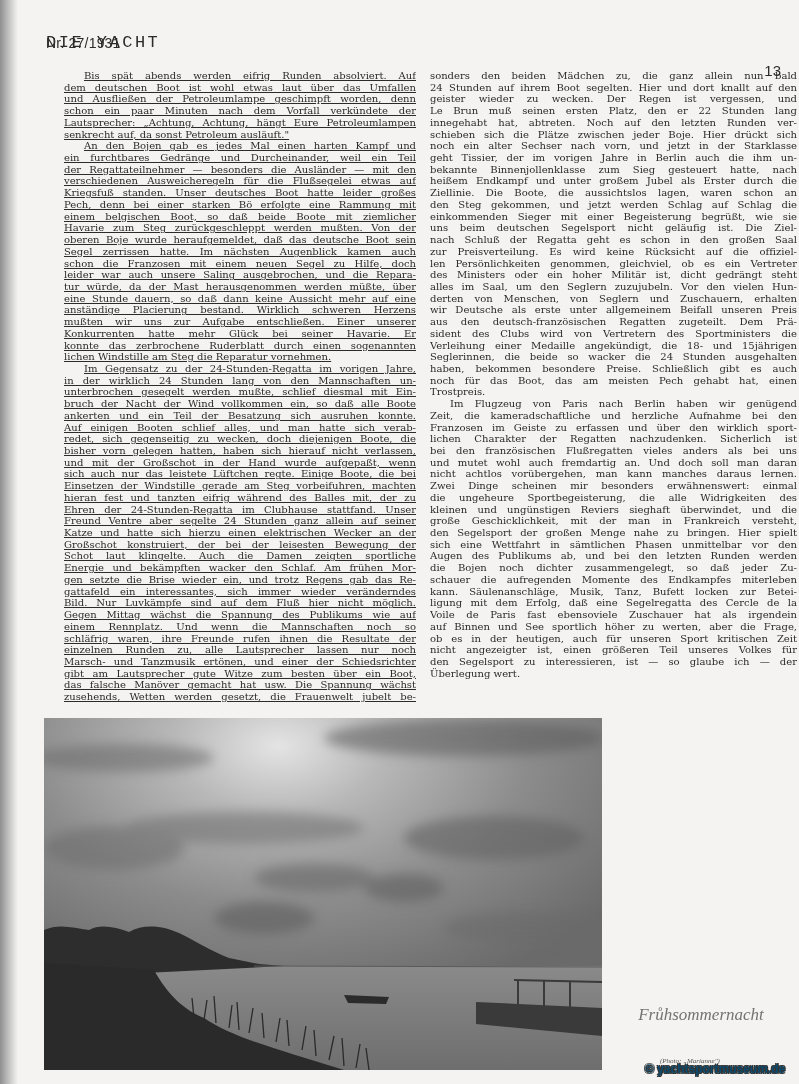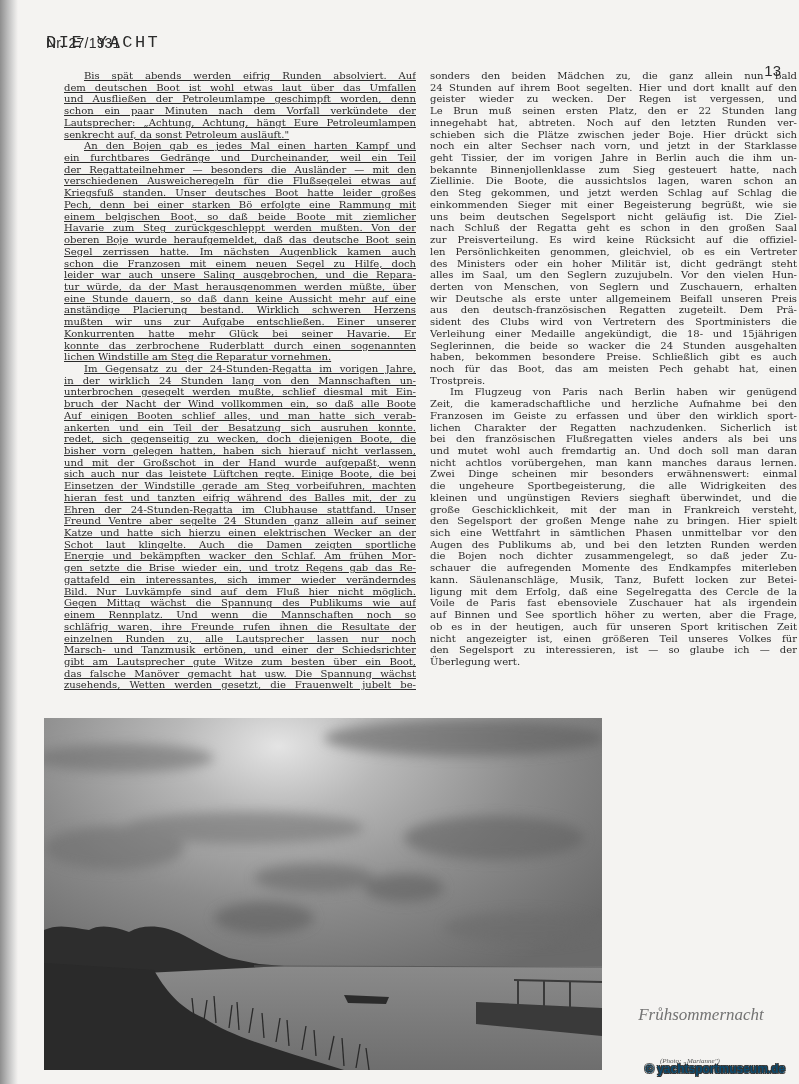--- a/index.html
+++ b/index.html
@@ -88,31 +88,32 @@
     <span class="line">eine Stunde dauern, so daß dann keine Aussicht mehr auf eine</span>
     <span class="line">anständige Placierung bestand. Wirklich schweren Herzens</span>
     <span class="line">mußten wir uns zur Aufgabe entschließen. Einer unserer</span>
     <span class="line">Konkurrenten hatte mehr Glück bei seiner Havarie. Er</span>
     <span class="line">konnte das zerbrochene Ruderblatt durch einen sogenannten</span>
     <span class="line last">lichen Windstille am Steg die Reparatur vornehmen.</span>
     <span class="line" style="text-indent: 20px;">Im Gegensatz zu der 24-Stunden-Regatta im vorigen Jahre,</span>
     <span class="line">in der wirklich 24 Stunden lang von den Mannschaften un-</span>
     <span class="line">unterbrochen gesegelt werden mußte, schlief diesmal mit Ein-</span>
     <span class="line">bruch der Nacht der Wind vollkommen ein, so daß alle Boote</span>
+    <span class="line">ankerten und ein Teil der Besatzung sich ausruhen konnte.</span>
     <span class="line">Auf einigen Booten schlief alles, und man hatte sich verab-</span>
-    <span class="line">ankerten und ein Teil der Besatzung sich ausruhen konnte.</span>
     <span class="line">redet, sich gegenseitig zu wecken, doch diejenigen Boote, die</span>
     <span class="line">bisher vorn gelegen hatten, haben sich hierauf nicht verlassen,</span>
     <span class="line">und mit der Großschot in der Hand wurde aufgepaßt, wenn</span>
     <span class="line">sich auch nur das leistete Lüftchen regte. Einige Boote, die bei</span>
     <span class="line">Einsetzen der Windstille gerade am Steg vorbeifuhren, machten</span>
     <span class="line">hieran fest und tanzten eifrig während des Balles mit, der zu</span>
     <span class="line">Ehren der 24-Stunden-Regatta im Clubhause stattfand. Unser</span>
     <span class="line">Freund Ventre aber segelte 24 Stunden ganz allein auf seiner</span>
     <span class="line">Katze und hatte sich hierzu einen elektrischen Wecker an der</span>
+    <span class="line">Großschot konstruiert, der bei der leisesten Bewegung der</span>
     <span class="line">Schot laut klingelte. Auch die Damen zeigten sportliche</span>
     <span class="line">Energie und bekämpften wacker den Schlaf. Am frühen Mor-</span>
     <span class="line">gen setzte die Brise wieder ein, und trotz Regens gab das Re-</span>
     <span class="line">gattafeld ein interessantes, sich immer wieder veränderndes</span>
     <span class="line">Bild. Nur Luvkämpfe sind auf dem Fluß hier nicht möglich.</span>
     <span class="line">Gegen Mittag wächst die Spannung des Publikums wie auf</span>
     <span class="line">einem Rennplatz. Und wenn die Mannschaften noch so</span>
     <span class="line">schläfrig waren, ihre Freunde rufen ihnen die Resultate der</span>
     <span class="line">einzelnen Runden zu, alle Lautsprecher lassen nur noch</span>
     <span class="line">Marsch- und Tanzmusik ertönen, und einer der Schiedsrichter</span>
@@ -123,20 +124,21 @@
 <div class="col right" id="col-right">
     <span class="line">sonders den beiden Mädchen zu, die ganz allein nun bald</span>
     <span class="line">24 Stunden auf ihrem Boot segelten. Hier und dort knallt auf den</span>
     <span class="line">geister wieder zu wecken. Der Regen ist vergessen, und</span>
     <span class="line">Le Brun muß seinen ersten Platz, den er 22 Stunden lang</span>
     <span class="line">innegehabt hat, abtreten. Noch auf den letzten Runden ver-</span>
     <span class="line">schieben sich die Plätze zwischen jeder Boje. Hier drückt sich</span>
     <span class="line">noch ein alter Sechser nach vorn, und jetzt in der Starklasse</span>
     <span class="line">geht Tissier, der im vorigen Jahre in Berlin auch die ihm un-</span>
     <span class="line">bekannte Binnenjollenklasse zum Sieg gesteuert hatte, nach</span>
+    <span class="line">heißem Endkampf und unter großem Jubel als Erster durch die</span>
     <span class="line">Ziellinie. Die Boote, die aussichtslos lagen, waren schon an</span>
     <span class="line">den Steg gekommen, und jetzt werden Schlag auf Schlag die</span>
     <span class="line">einkommenden Sieger mit einer Begeisterung begrüßt, wie sie</span>
     <span class="line">uns beim deutschen Segelsport nicht geläufig ist. Die Ziel-</span>
     <span class="line">nach Schluß der Regatta geht es schon in den großen Saal</span>
     <span class="line">zur Preisverteilung. Es wird keine Rücksicht auf die offiziel-</span>
     <span class="line">len Persönlichkeiten genommen, gleichviel, ob es ein Vertreter</span>
     <span class="line">des Ministers oder ein hoher Militär ist, dicht gedrängt steht</span>
     <span class="line">alles im Saal, um den Seglern zuzujubeln. Vor den vielen Hun-</span>
     <span class="line">derten von Menschen, von Seglern und Zuschauern, erhalten</span>

